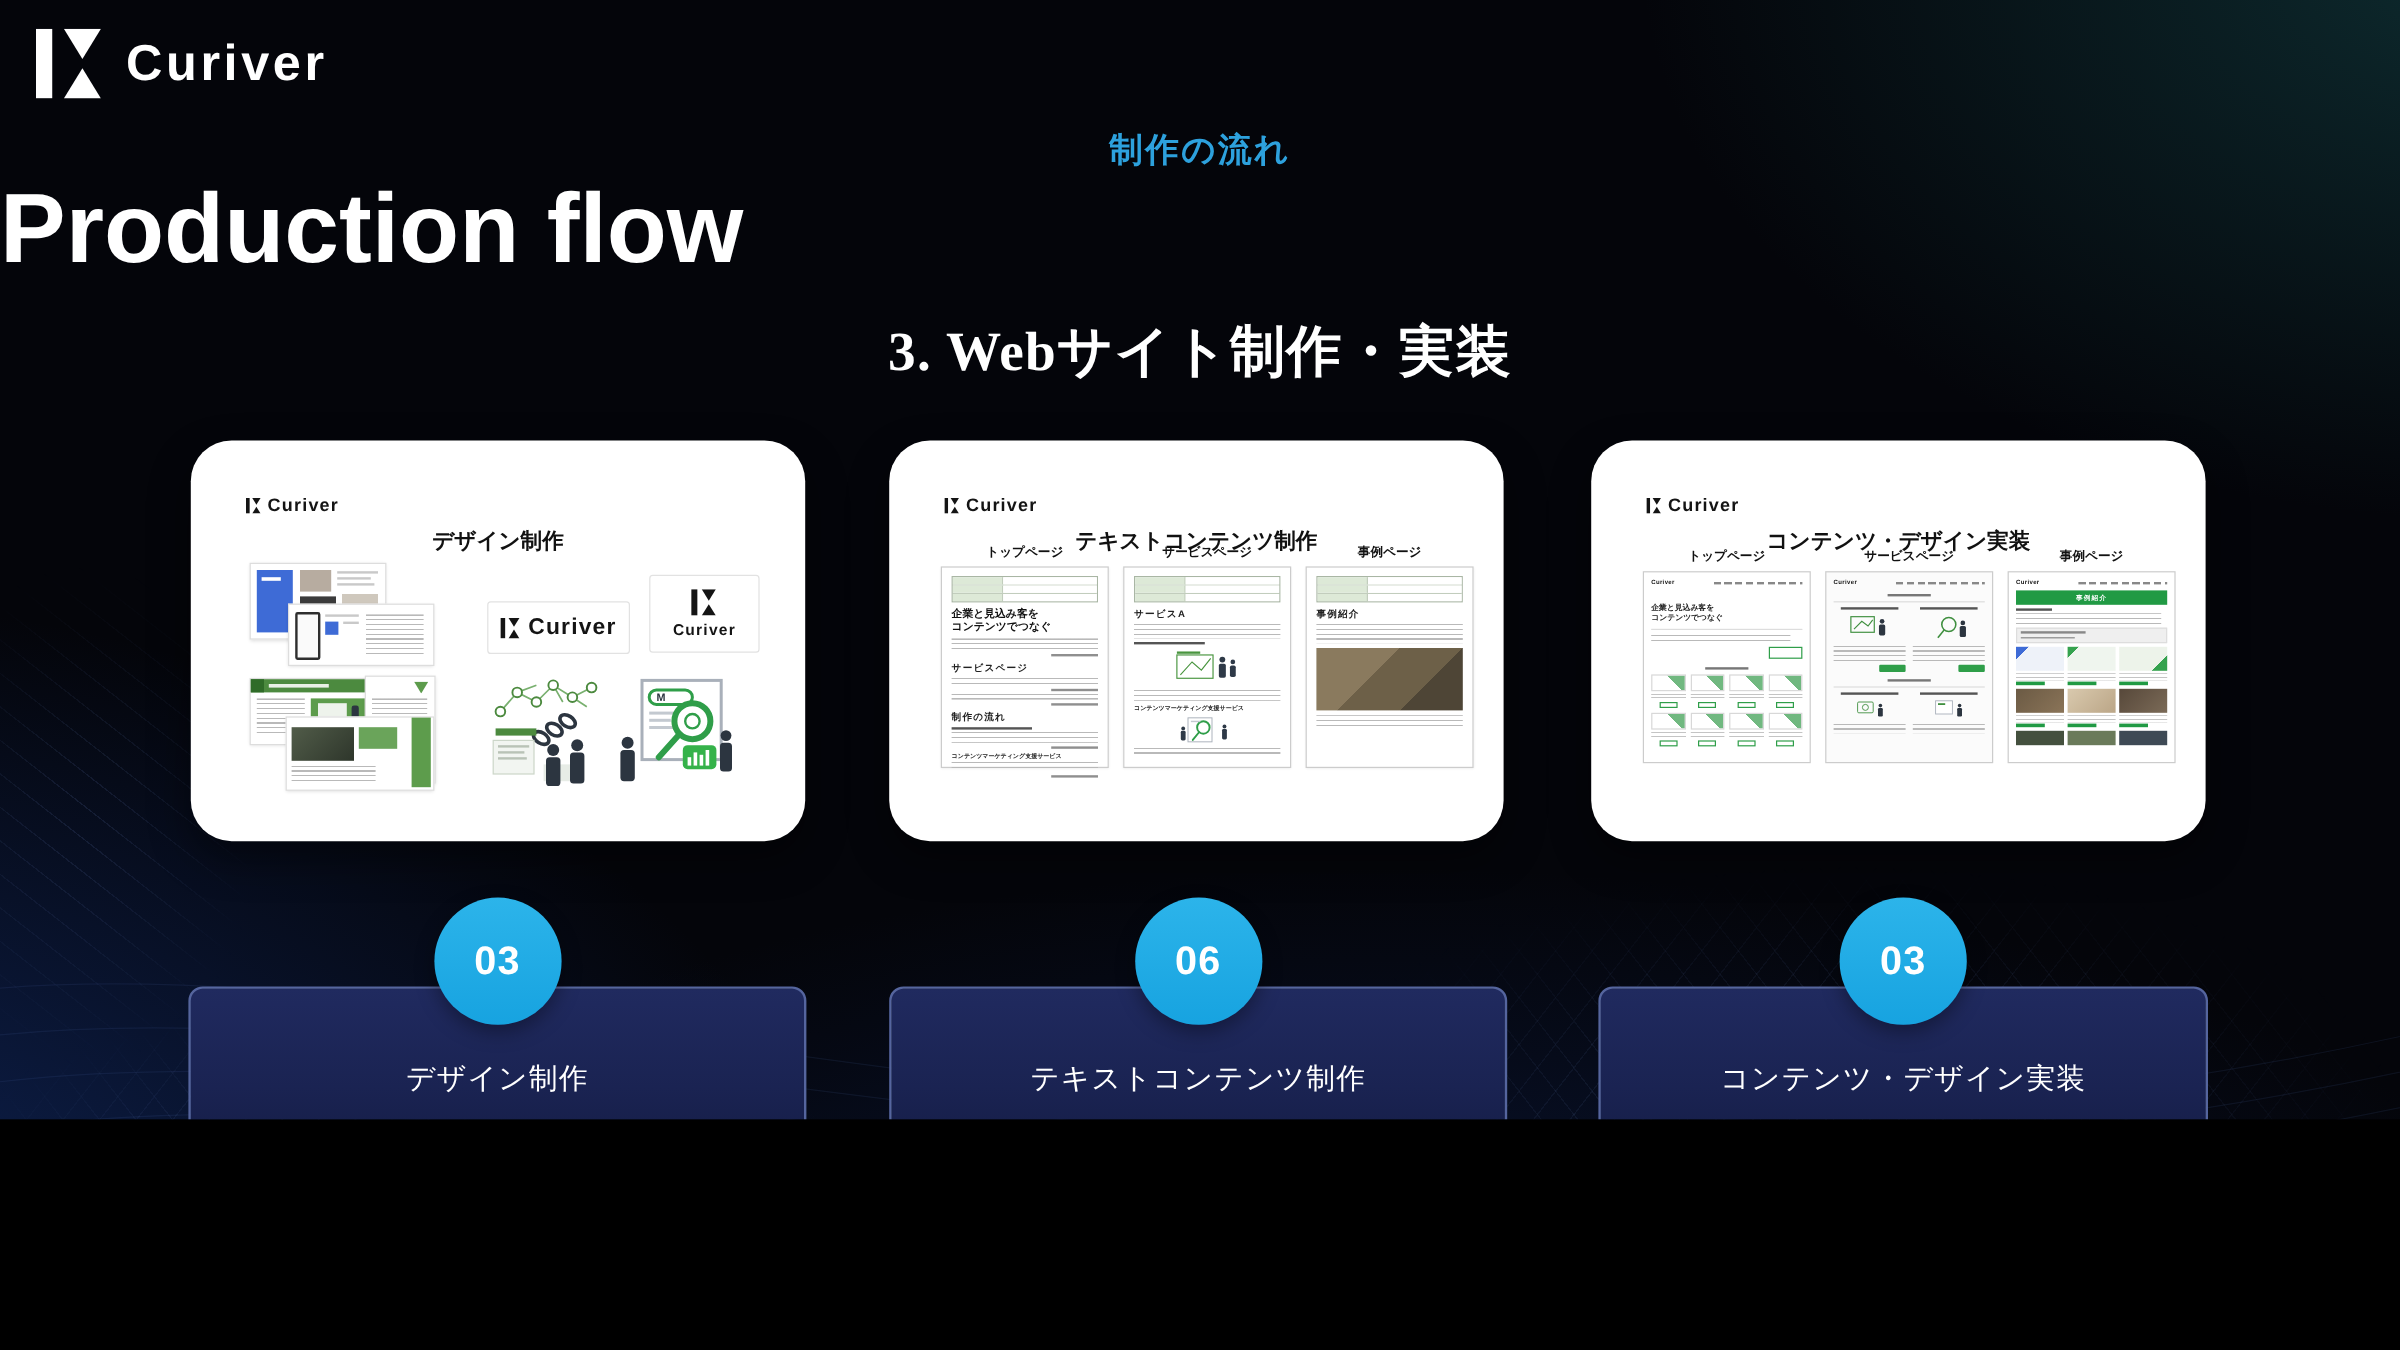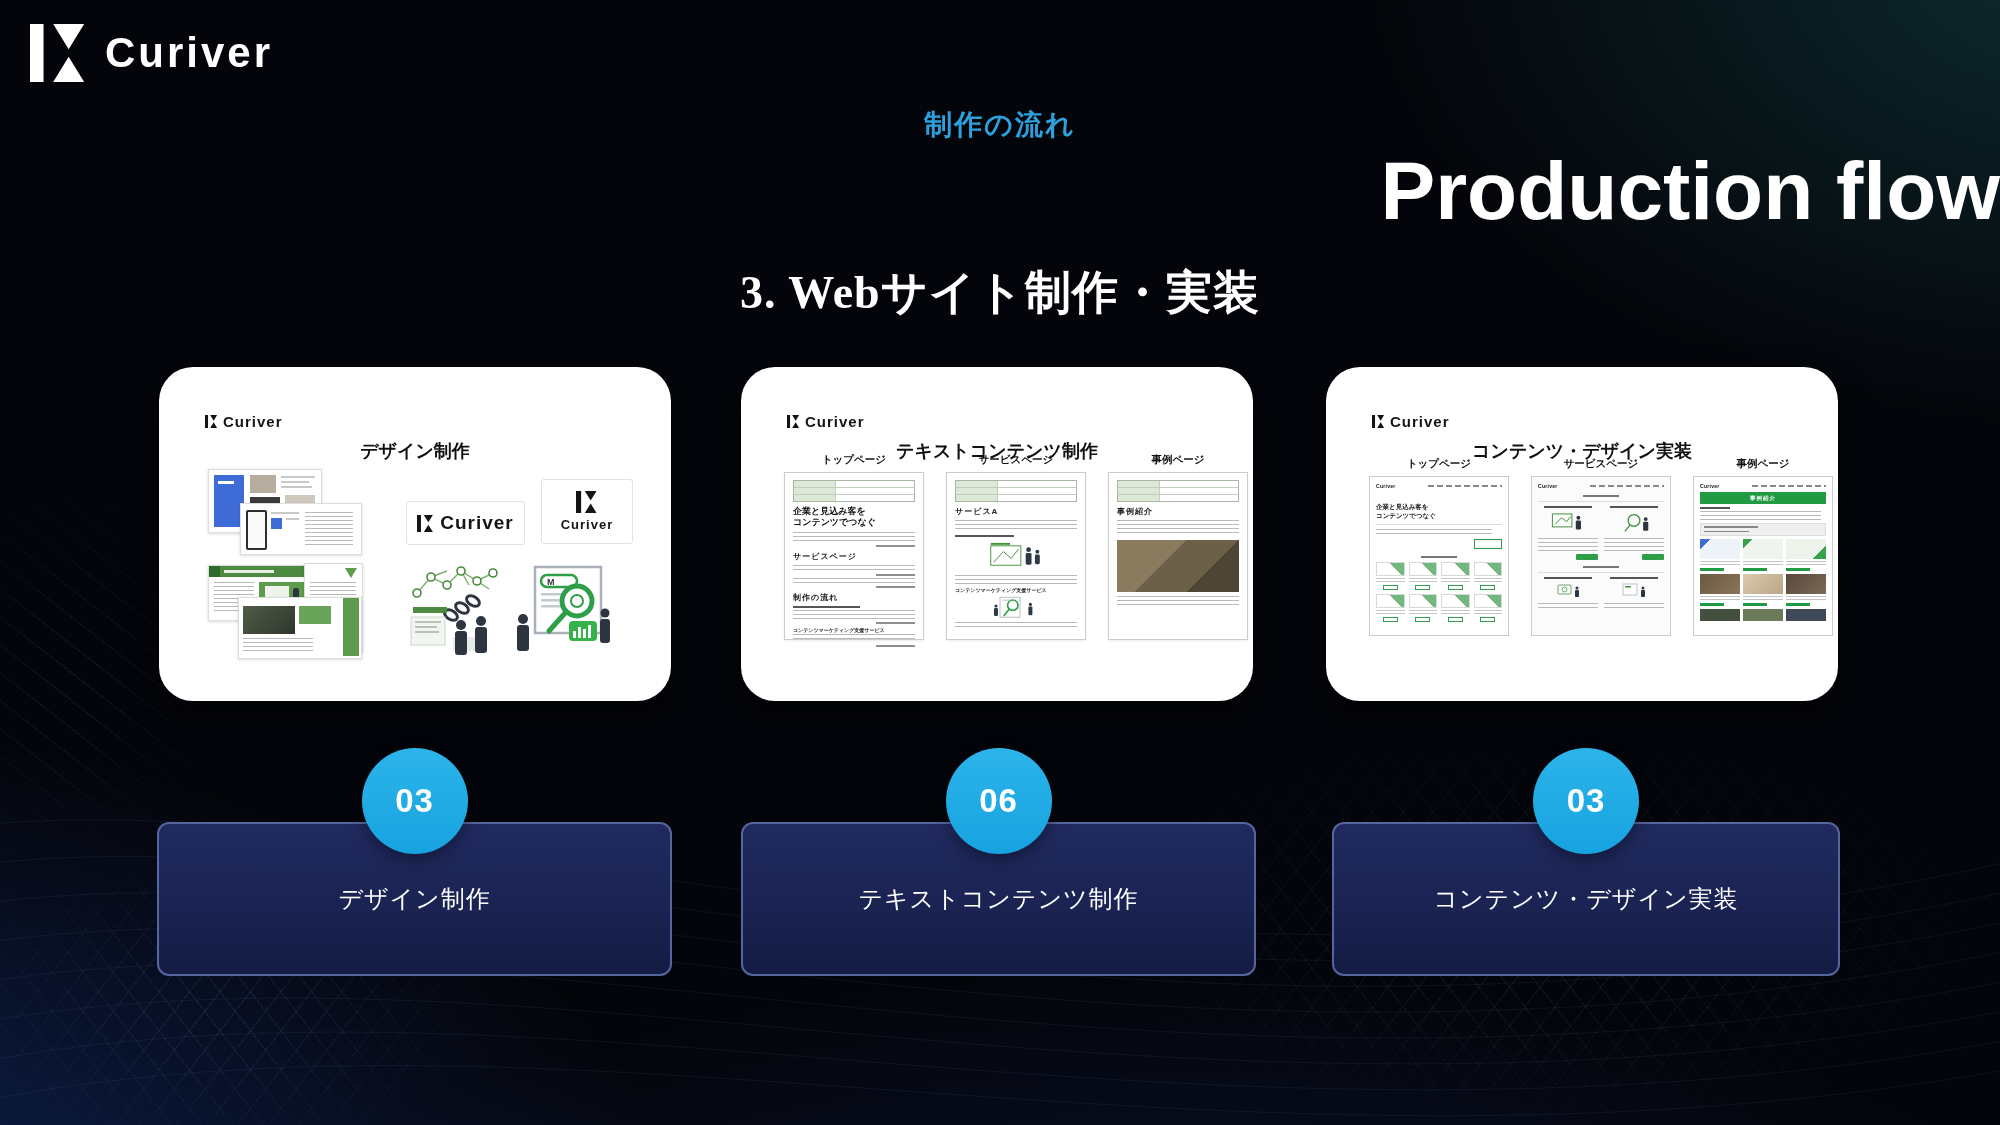--- a/index.html
+++ b/index.html
@@ -1,16 +1,16 @@
 <!DOCTYPE html>
 <html><head>
 <meta charset="utf-8">
 <style>
   html,body{margin:0;padding:0;background:#000;}
-  .stage{position:relative;width:2000px;height:1125px;overflow:hidden;
+  .stage{position:relative;width:2000px;height:933px;overflow:hidden;
     font-family:"Liberation Sans","DejaVu Sans",sans-serif;
     background-color:#04050a;
     background-image:
       radial-gradient(1150px 760px at 104% -4%, rgba(21,74,77,.55), rgba(21,74,77,0) 62%),
       radial-gradient(1500px 950px at -12% 118%, rgba(22,58,143,.62), rgba(22,58,143,0) 64%),
       radial-gradient(1700px 760px at 58% 128%, rgba(16,42,108,.50), rgba(16,42,108,0) 62%);}
   .mesh{position:absolute;left:0;top:0;}
   .net{position:absolute;
     background-image:
       repeating-linear-gradient(52deg, rgba(122,152,224,.15) 0 1px, transparent 1px 24px),
@@ -19,21 +19,21 @@
     mask-image:radial-gradient(closest-side,#000,transparent);}
   .net.single{background-image:repeating-linear-gradient(38deg, rgba(122,152,224,.13) 0 1px, transparent 1px 22px);}
 
   
   .brand{position:absolute;left:30px;top:24px;display:flex;align-items:center;gap:17px;color:#fff;}
   .brand svg{width:58px;height:58px;display:block;}
   .brand-text{font-size:42px;font-weight:700;letter-spacing:3px;}
 
   
   .eyebrow{position:absolute;top:106px;left:0;width:100%;text-align:center;font-size:28px;font-weight:700;color:#2da1dd;letter-spacing:2px;}
-  .title{position:absolute;top:146px;left:0;width:100%;text-align:right;font-size:82px;font-weight:700;color:#fff;line-height:1.1;}
+  .title{position:absolute;top:146px;left:0;width:100%;text-align:left;font-size:82px;font-weight:700;color:#fff;line-height:1.1;}
   .subtitle{position:absolute;top:262px;left:0;width:100%;text-align:center;font-size:46px;font-weight:700;color:#fff;letter-spacing:1px;}
 
   
   .card{position:absolute;top:367px;width:512px;height:334px;background:#fff;border-radius:34px;box-shadow:0 14px 34px rgba(0,0,0,.45);}
   .card .abs{position:absolute;}
   .mini-logo{position:absolute;left:46px;top:46px;display:flex;align-items:center;gap:5px;color:#141414;}
   .mini-logo svg{width:13px;height:13px;display:block;}
   .mini-logo span{font-size:15px;font-weight:700;letter-spacing:1px;}
   .slide-title{position:absolute;top:72px;left:0;width:100%;text-align:center;font-size:18px;font-weight:700;color:#111;}
 
@@ -42,21 +42,21 @@
   .tb{background-image:repeating-linear-gradient(#b9b9b9 0 1px, transparent 1px 4px);}
 
   .lockup{border:1px solid #e2e2e2;border-radius:3px;display:flex;align-items:center;justify-content:center;gap:6px;color:#141414;}
   .lockup svg{width:17px;height:17px;display:block;}
   .lockup span{font-size:19px;font-weight:700;letter-spacing:1px;}
   .lockup.stacked{flex-direction:column;gap:4px;}
   .lockup.stacked svg{width:22px;height:22px;}
   .lockup.stacked span{font-size:13px;}
 
   
-  .cols{position:absolute;left:43px;top:86px;display:flex;gap:22px;}
+  .cols{position:absolute;left:43px;top:86px;display:flex;gap:12px;}
   .mcol{width:140px;}
   .mcol-label{font-size:10.5px;font-weight:700;color:#111;text-align:center;margin-bottom:5px;}
   .doc{border:1px solid #ccc;background:#fff;height:168px;padding:7px 8px;box-sizing:border-box;box-shadow:0 1px 2px rgba(0,0,0,.08);}
   .mtab{border:1px solid #a9b6a4;margin-bottom:4px;}
   .mtab div{display:flex;height:6px;border-top:1px solid #c2cdbd;}
   .mtab div:first-child{border-top:0;}
   .mtab i{display:block;width:34%;background:#dde9d7;border-right:1px solid #c2cdbd;}
   .mtab b{display:block;flex:1;background:#fff;}
   .doc-h{font-size:9px;font-weight:700;color:#111;line-height:1.25;}
   .doc-sec{font-size:8px;font-weight:700;color:#222;margin:4px 0 3px;letter-spacing:1px;}

